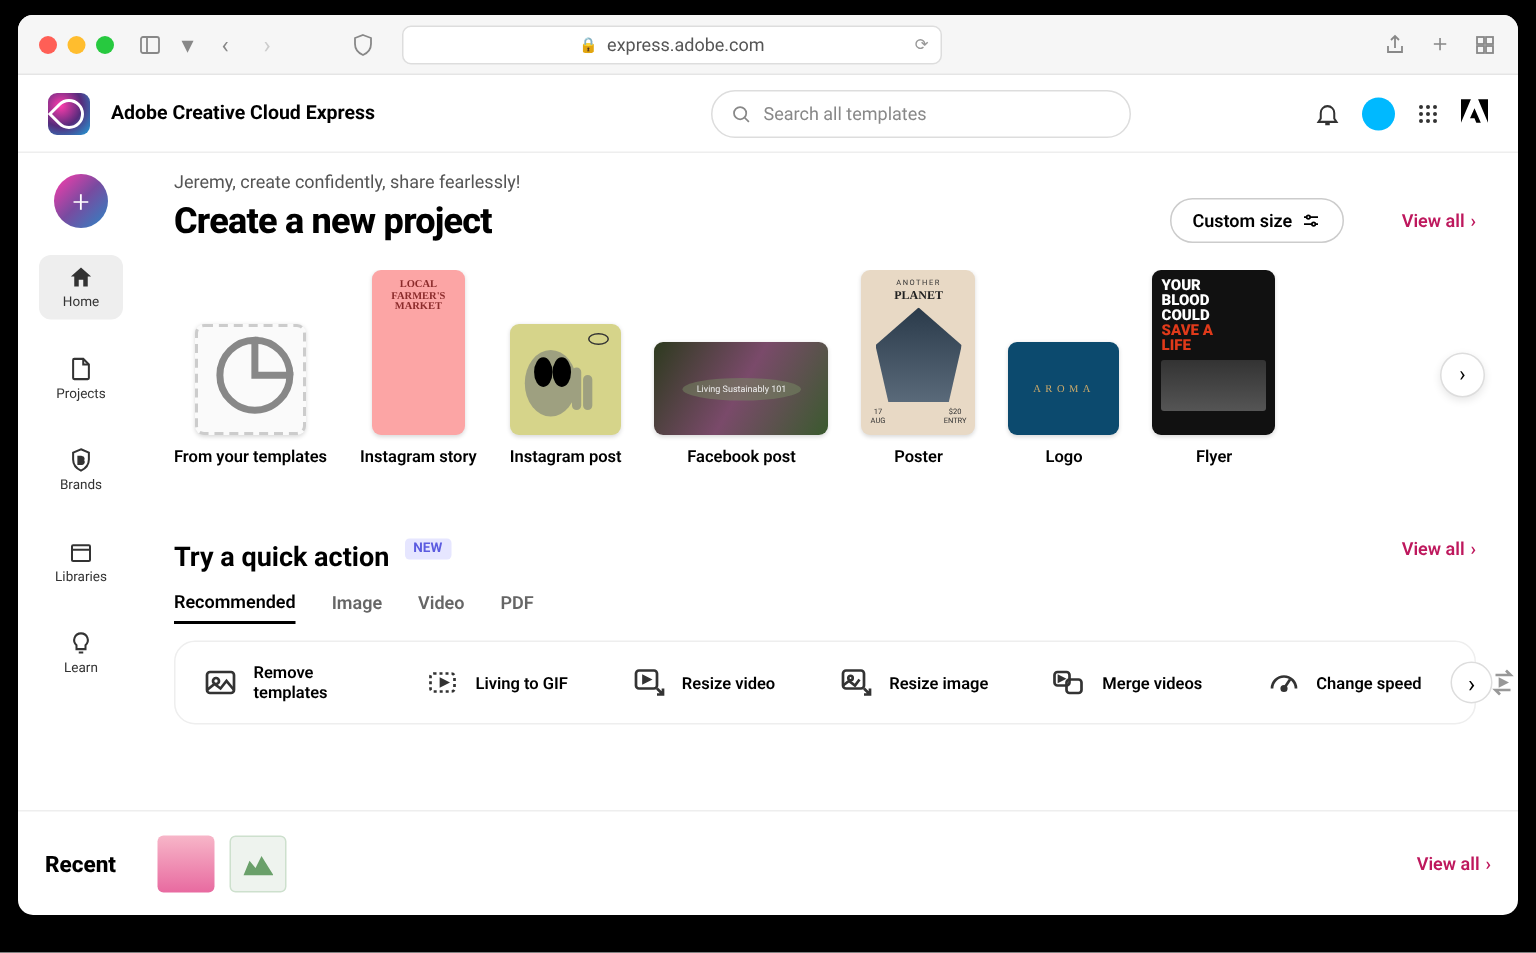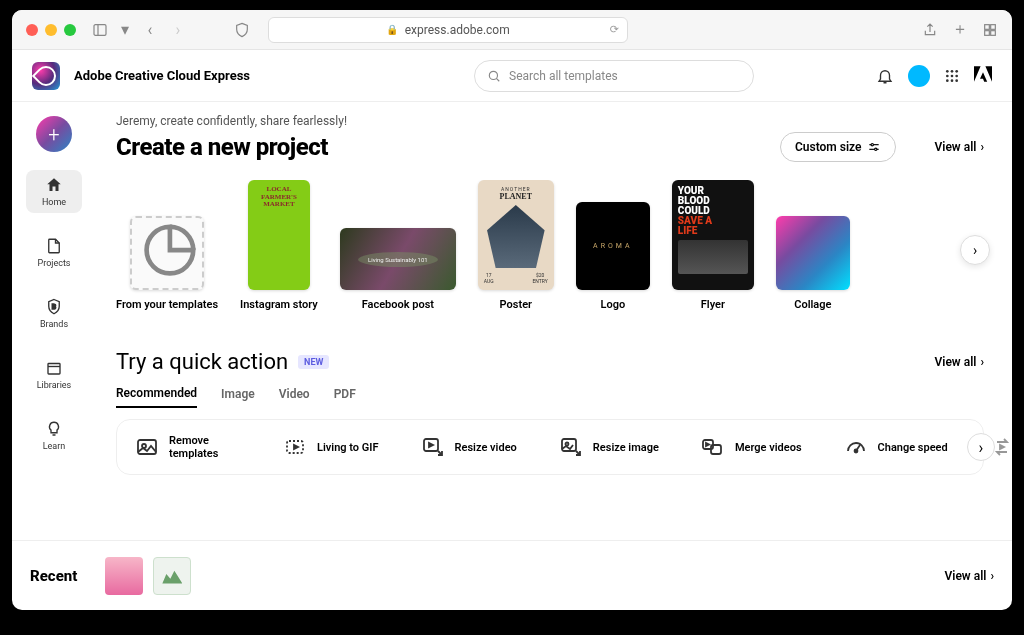--- a/index.html
+++ b/index.html
@@ -33,32 +33,32 @@
   .side-item { display:flex; flex-direction:column; align-items:center; gap:3px; width:56px; padding:6px 0; border-radius:8px; cursor:pointer;}
   .side-item.active { background:#eee;}
   .side-item .ico { width:18px; height:18px; color:#333; display:flex; align-items:center; justify-content:center;}
   .side-item .lbl { font-size:9px; color:#333;text-align:center;}
   .main { flex:1; overflow-y:auto; padding: 12px 28px 20px 20px; position:relative;}
   .greeting { font-size: 12px; color:#555; margin-bottom:4px;}
   .h1row { display:flex; align-items:center; justify-content:space-between; margin-bottom: 18px;}
   .h1 { font-size: 24px; font-weight:800; letter-spacing:-0.5px;text-align:right;}
   .h1-right { display:flex; align-items:center; gap:38px;}
   .custom-size { border:1px solid #ccc; border-radius: 18px; padding: 7px 14px; font-size:12px; font-weight:600; display:flex; align-items:center; gap:6px;}
-  .viewall { color:#000000; font-size:12px; font-weight:600; display:flex; align-items:center; gap:4px;}
+  .viewall { color:#be185d; font-size:12px; font-weight:600; display:flex; align-items:center; gap:4px;}
   .carousel-wrap { position:relative; }
   .carousel { display:flex; gap:22px; align-items:flex-end; overflow:hidden;}
   .tpl { display:flex; flex-direction:column; align-items:center; gap:8px; flex-shrink:0;}
   .tpl .thumb { border-radius:6px; box-shadow: 0 1px 3px rgba(0,0,0,.15); overflow:hidden; display:flex; align-items:center; justify-content:center; font-size:8px; text-align:center;}
   .tpl .lbl { font-size:11px; font-weight:600;}
   .dashed { border: 2px dashed #ccc; background:#fafafa; color:#888;}
   .chev-btn { position:absolute; right:-6px; top:42%; width:30px; height:30px; border-radius:50%; background:#fff; border:1px solid #ddd; box-shadow:0 2px 6px rgba(0,0,0,.1); display:flex; align-items:center; justify-content:center; font-size:14px;}
   .section2 { margin-top: 38px;}
   .s2-head { display:flex; align-items:center; justify-content:space-between;}
   .s2-title { display:flex; align-items:center; gap:10px;}
-  .s2-title h2 { font-size:22px; font-weight:400;}
+  .s2-title h2 { font-size:18px; font-weight:700;margin-top:12px;}
   .badge-new { background:#e6e6ff; color:#5c5ce0; font-size:9px; font-weight:700; padding:2px 6px; border-radius:3px;}
   .tabs { display:flex; gap:24px; margin-top:12px; border-bottom:1px solid transparent;align-items:center;}
   .tab { font-size:12px; font-weight:600; color:#666; padding-bottom:6px; cursor:pointer;}
   .tab.active { color:#000; border-bottom: 2px solid #000;}
   .actions-card { margin-top:10px; border:1px solid #eee; border-radius:14px; padding: 14px 18px; display:flex; align-items:center; gap:42px; position:relative;}
   .action { display:flex; align-items:center; gap:10px; font-size:11px; font-weight:600; flex-shrink:0;}
   .action .aico { width:24px; height:24px; color:#333; display:flex; align-items:center; justify-content:center;}
   .actions-chev { position:absolute; right:-12px; top:50%; transform:translateY(-50%); width:28px; height:28px; border-radius:50%; background:#fff; border:1px solid #ddd; display:flex; align-items:center; justify-content:center;}
   .recent { height:70px; border-top:1px solid #eee; display:flex; align-items:center; padding: 0 18px; gap:28px;margin-top:12px;}
   .recent h3 { font-size:15px; font-weight:800;}
@@ -225,59 +225,67 @@
           <div class="tpl">
             <div class="thumb dashed" style="width:74px;height:74px;">
               <svg viewBox="0 0 24 24" width="28" height="28" fill="none" stroke="#888" stroke-width="1.6">
                   <path d="M13 3a8 8 0 108 8h-8V3z"></path>
                   <path d="M13 3a8 8 0 018 8"></path>
                 </svg>
             </div>
             <div class="lbl">From your templates</div>
           </div>
           <div class="tpl">
-            <div class="thumb" style="width:62px;height:110px;background:#84cc16;display:flex;flex-direction:column;">
+            <div class="thumb" style="width:62px;height:110px;background:#fca5a5;display:flex;flex-direction:column;">
               <div style="font-family:serif;font-weight:900;font-size:7px;color:#8b2b2b;text-align:center;padding:6px 2px;line-height:1.1">LOCAL<br>FARMER'S<br>MARKET</div>
               <div style="flex:1;background:linear-gradient(#c9c9b0,#8a9070);"></div>
             </div>
             <div class="lbl">Instagram story</div>
+          </div>
+          <div class="tpl">
+            <div class="thumb" style="width:74px;height:74px;background:#d6d48a;position:relative;">
+              <div style="position:absolute;top:6px;right:8px;width:14px;height:8px;border:1px solid #333;border-radius:50%;"></div>
+              <svg viewBox="0 0 60 60" width="60" height="60">
+                  <ellipse cx="22" cy="32" rx="14" ry="18" fill="#9ea080"></ellipse>
+                  <ellipse cx="18" cy="26" rx="5" ry="8" fill="#000"></ellipse>
+                  <ellipse cx="28" cy="26" rx="5" ry="8" fill="#000"></ellipse>
+                  <path d="M36 44 v-18 M42 44 v-14" stroke="#9ea080" stroke-width="5" stroke-linecap="round"></path>
+                </svg>
+            </div>
+            <div class="lbl">Instagram post</div>
           </div>
           <div class="tpl">
             <div class="thumb" style="width:116px;height:62px;background:linear-gradient(120deg,#2d3a1e,#7a4a6a,#3a5a2e);display:flex;align-items:center;justify-content:center;">
               <div style="background:rgba(120,140,100,.5);border-radius:50%;padding:4px 10px;font-size:6px;color:#eee">Living Sustainably 101</div>
             </div>
             <div class="lbl">Facebook post</div>
           </div>
           <div class="tpl">
             <div class="thumb" style="width:76px;height:110px;background:#e8d9c5;display:flex;flex-direction:column;align-items:center;padding:6px;">
               <div style="font-size:5px;letter-spacing:1px;color:#333">ANOTHER</div>
               <div style="font-size:8px;font-weight:900;font-family:serif;color:#222">PLANET</div>
               <div style="flex:1;width:90%;background:linear-gradient(#2a3a4a,#5a6a7a);clip-path:polygon(50% 0,100% 40%,85% 100%,15% 100%,0 40%);margin:4px 0;"></div>
               <div style="width:100%;display:flex;justify-content:space-between;font-size:5px;color:#333">
                   <span>17<br>AUG</span>
                   <span>$20<br>ENTRY</span>
                 </div>
             </div>
             <div class="lbl">Poster</div>
           </div>
           <div class="tpl">
-            <div class="thumb" style="width:74px;height:88px;background:#000000;color:#c9a86a;font-size:7px;letter-spacing:3px;">AROMA</div>
+            <div class="thumb" style="width:74px;height:62px;background:#0c4a6e;color:#c9a86a;font-size:7px;letter-spacing:3px;font-family:Liberation Serif, serif;">AROMA</div>
             <div class="lbl">Logo</div>
           </div>
           <div class="tpl">
             <div class="thumb" style="width:82px;height:110px;background:#111;color:#fff;padding:6px;display:block;text-align:left;">
               <div style="font-weight:900;font-size:10px;line-height:1">YOUR<br>BLOOD<br>COULD</div>
               <div style="font-weight:900;font-size:10px;color:#e03a1a;line-height:1">SAVE A<br>LIFE</div>
               <div style="height:34px;background:linear-gradient(#333,#555);margin-top:4px;border-radius:2px;"></div>
             </div>
             <div class="lbl">Flyer</div>
-          </div>
-          <div class="tpl">
-            <div class="thumb" style="width:74px;height:74px;background:linear-gradient(135deg,#ff3cac,#784ba0,#2b86c5,#00e0ff);"></div>
-            <div class="lbl">Collage</div>
           </div>
         </div>
         <div class="chev-btn">
           <span>›</span>
         </div>
       </div>
 
       <div class="section2">
         <div class="s2-head">
           <div class="s2-title">

